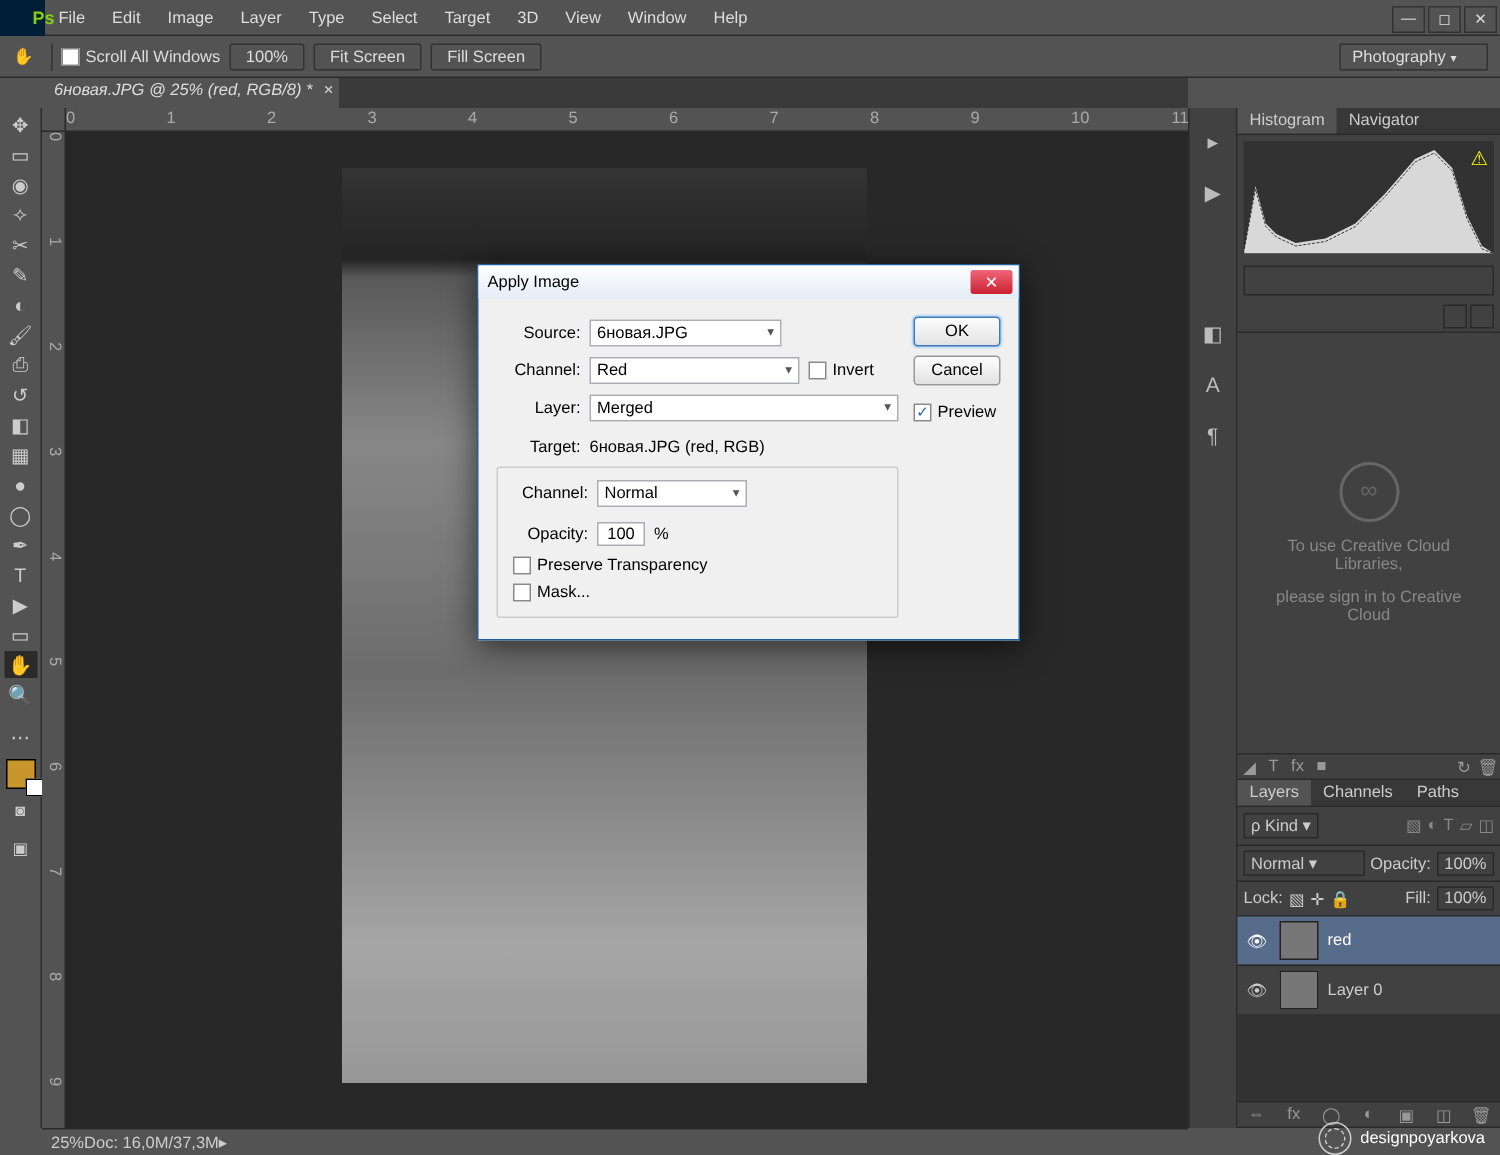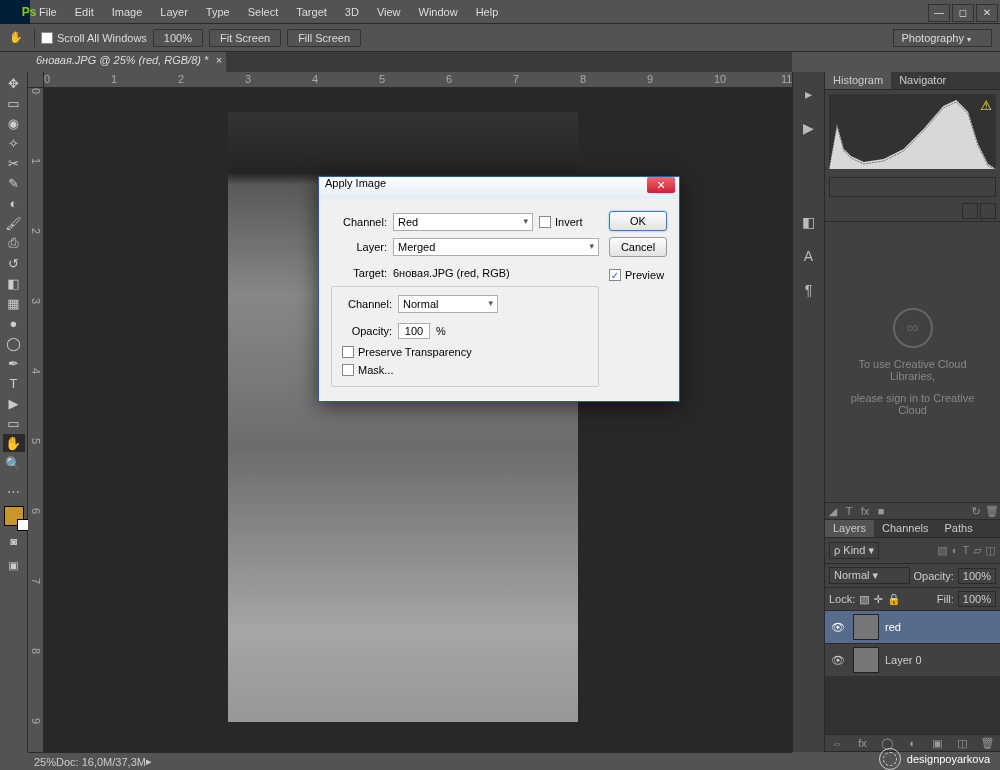--- a/index.html
+++ b/index.html
@@ -72,21 +72,21 @@
 .layrow.sel { background:#576b8a; color:#fff; }
 .eye { width:18px; text-align:center; }
 .thumb { width:26px; height:26px; background:#777; border:1px solid #222; margin:0 6px; }
 .lay-opts { display:flex; align-items:center; gap:4px; padding:3px 4px; border-top:1px solid #2a2a2a;}
 
 
 .statusbar { height:18px; background:#535353; border-top:1px solid #2a2a2a; display:flex; align-items:center; color:#ccc; padding:0 6px; gap:0; margin-left:28px; margin-right:208px;}
 
 
 .dialog { position:absolute; top:176px; left:318px; width:362px; background:#f0f0f0; border:1px solid #2060a0; box-shadow:0 4px 20px rgba(0,0,0,0.6); font-family:Tahoma,sans-serif; color:#000; }
-.dlg-title { height:22px; background:linear-gradient(#fff,#e4ecf7); display:flex; align-items:flex-start; padding-left:6px; justify-content:space-between; }
+.dlg-title { height:22px; background:linear-gradient(#fff,#e4ecf7); display:flex; align-items:center; padding-left:6px; justify-content:space-between; }
 .dlg-close { width:28px; height:16px; background:linear-gradient(#e67,#c23); color:#fff; border-radius:2px; display:flex; align-items:center; justify-content:center; font-size:11px; margin-right:4px; }
 .dlg-body { padding:10px 12px 14px 12px; display:flex; gap:10px; }
 .dlg-left { flex:1; }
 .dlg-right { width:58px; display:flex; flex-direction:column; gap:6px; padding-top:2px; }
 .dlg-btn { border:1px solid #999; background:linear-gradient(#fdfdfd,#e2e2e2); border-radius:3px; padding:3px 0; text-align:center; width:58px; }
 .dlg-btn.ok { border:1px solid #3b7abd; box-shadow:0 0 2px #6ab0ff; }
 .fld { display:flex; align-items:center; gap:6px; margin-bottom:7px; }
 .fld label { width:56px; text-align:right; }
 .fld .sel { flex:1; border:1px solid #abadb3; background:#fff; padding:2px 4px; position:relative; }
 .fld .sel::after { content:"▾"; position:absolute; right:4px; font-size:9px; color:#555; }
@@ -312,20 +312,24 @@
 </div>
 
 <div class="dialog">
   <div class="dlg-title">
     <span>Apply Image</span>
     <div class="dlg-close">✕</div>
   </div>
   <div class="dlg-body">
     <div class="dlg-left">
       <fieldset style="border:none;padding:0 0 4px 0">
+        <div class="fld short">
+            <label>Source:</label>
+            <div class="sel">6новая.JPG</div>
+          </div>
         <div class="fld">
             <label>Channel:</label>
             <div class="sel" style="flex:0 0 140px">Red</div>
           <div class="chk">
               <span class="chkbox"></span>
               <span>Invert</span>
             </div>
         </div>
         <div class="fld">
             <label>Layer:</label>

